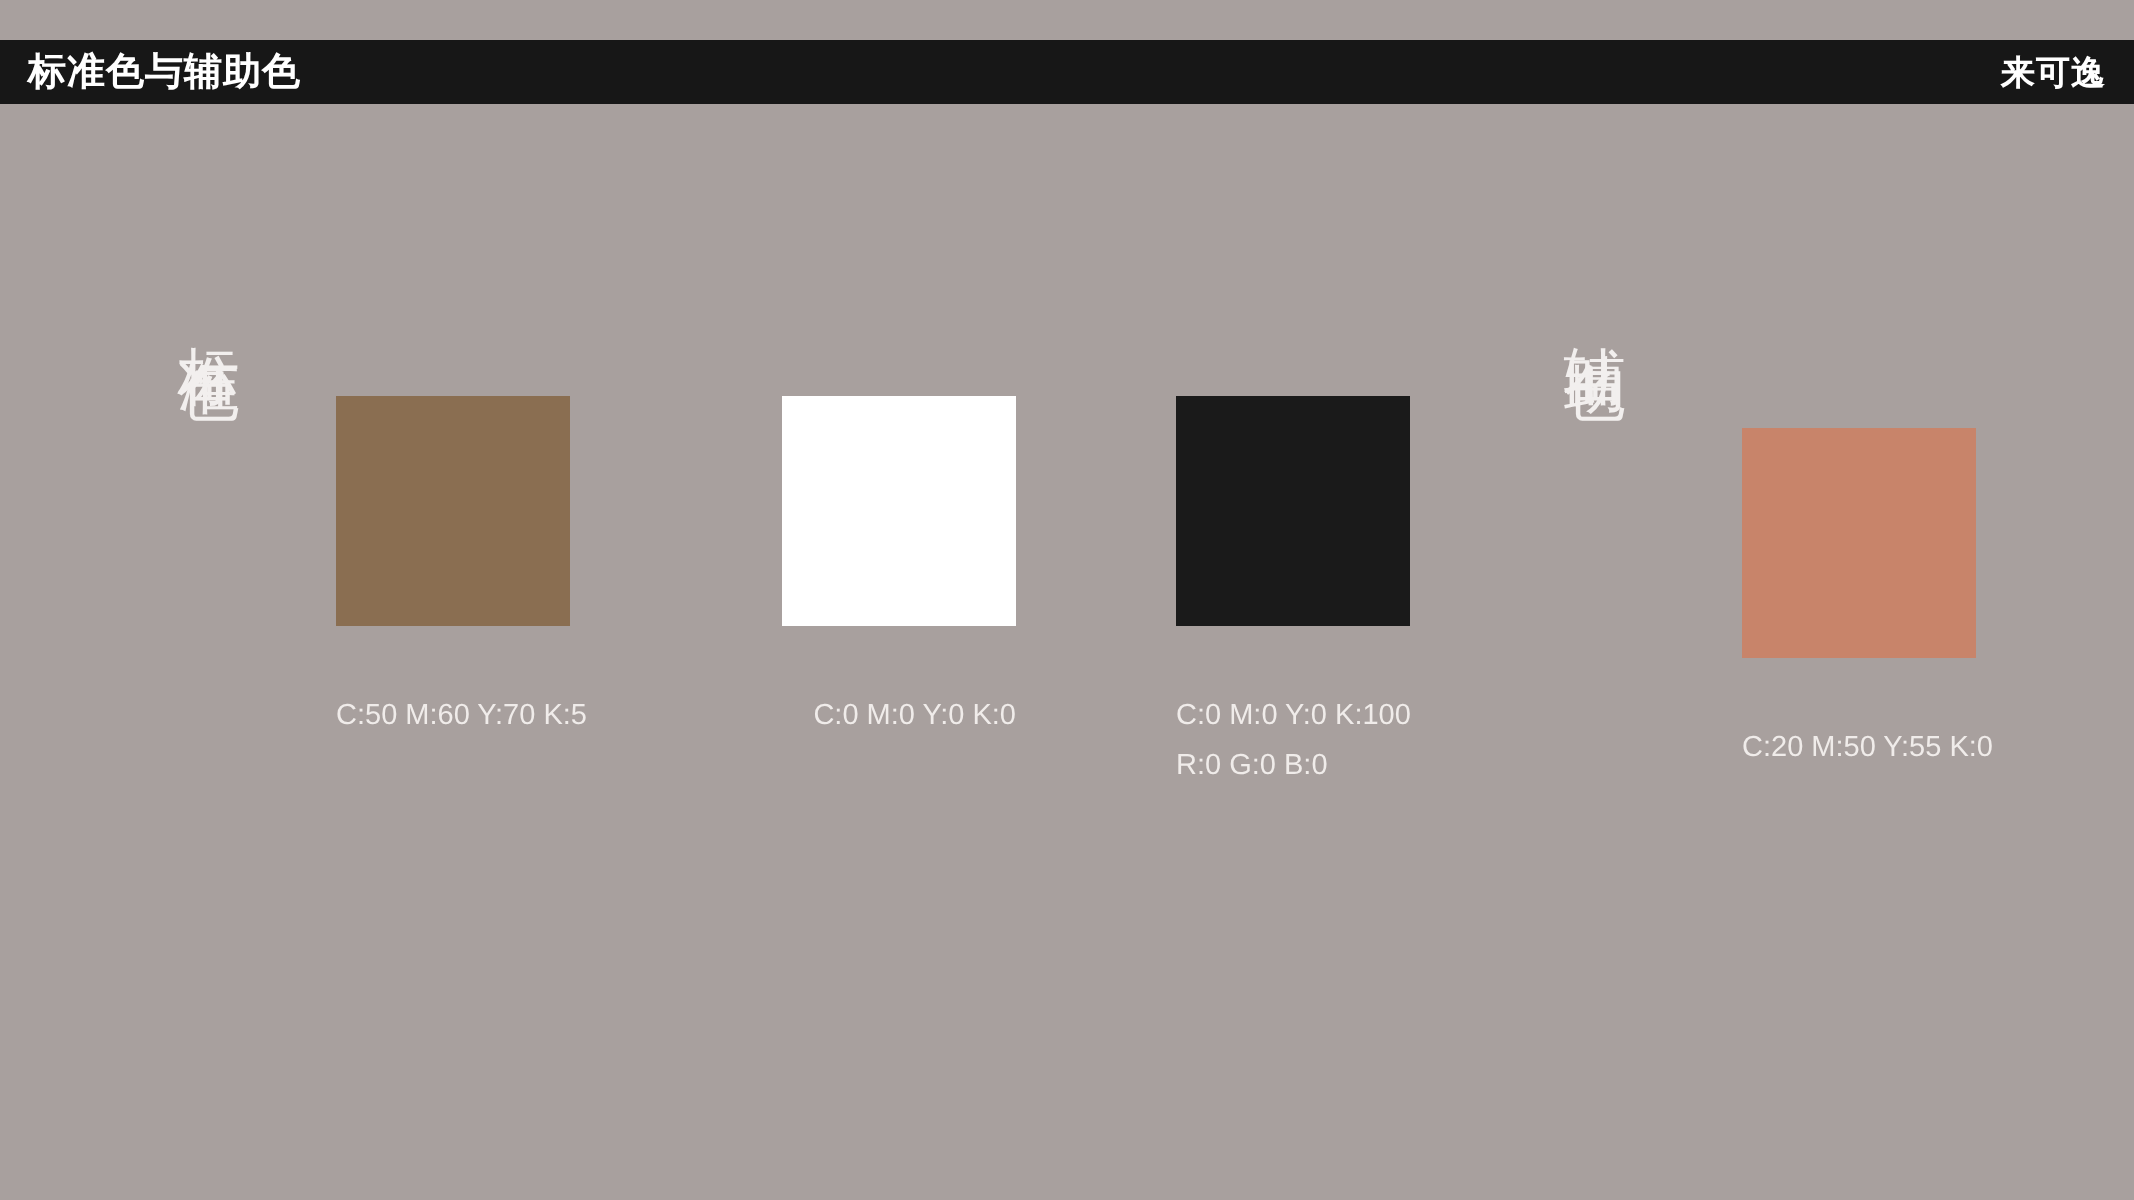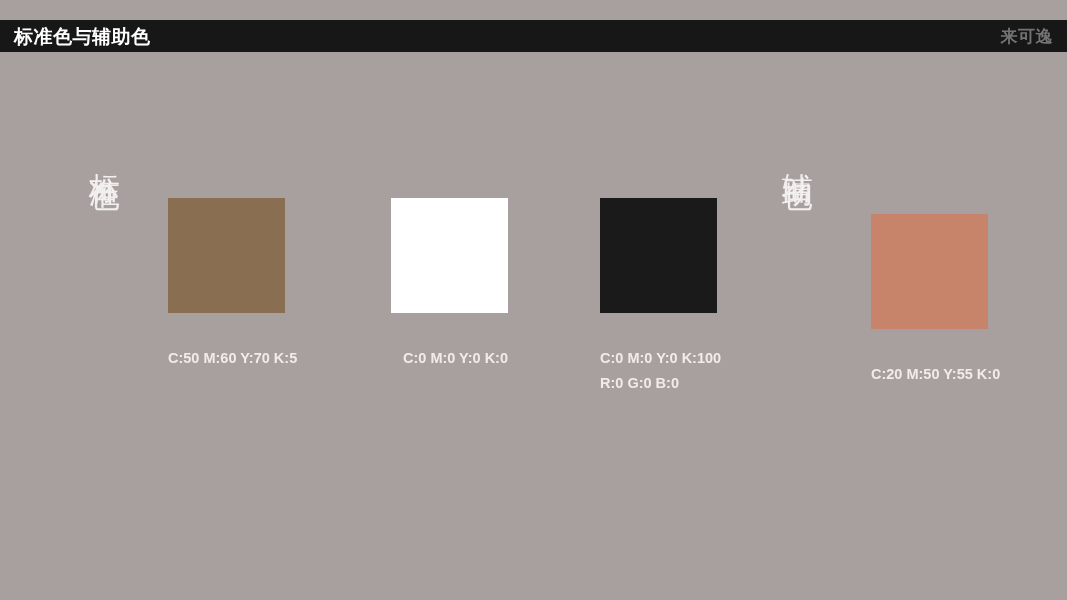--- a/index.html
+++ b/index.html
@@ -35,21 +35,21 @@
   }
   .header-title {
     color: #ffffff;
     font-size: 19px;
     font-weight: bold;
     letter-spacing: 0.5px;
     line-height: 1;
     white-space: nowrap;
   }
   .header-brand {
-    color: #737373;
+    color: #ffffff;
     font-size: 17px;
     font-weight: bold;
     letter-spacing: 0.5px;
     line-height: 1;
     white-space: nowrap;
   }
   
   .v-label {
     position: absolute;
     color: #f2efee;
@@ -75,31 +75,31 @@
     top: 198px;
   }
   .swatch-box {
     width: 117px;
     height: 115px;
   }
   .swatch-info {
     margin-top: 33px;
     color: #f0ecea;
     font-size: 14.5px;
-    font-weight: 700;
+    font-weight: 400;
     line-height: 25px;
     white-space: nowrap;
   }
   .swatch-cmyk,
   .swatch-rgb {
     display: block;
   }
   .sw-1 { left: 168px; }
   .sw-2 { left: 391px; text-align: right; }
-  .sw-3 { left: 600px; }
+  .sw-3 { left: 588px; }
   .sw-4 { left: 871px; margin-top: 16px; }
 </style>
 </head>
 <body>
 
 <div class="slide" style="background: rgb(168, 160, 158);">
 
   <div class="header-bar" style="background: rgb(23, 23, 23);">
     <span class="header-title">标准色与辅助色</span>
     <span class="header-brand">来可逸</span>

